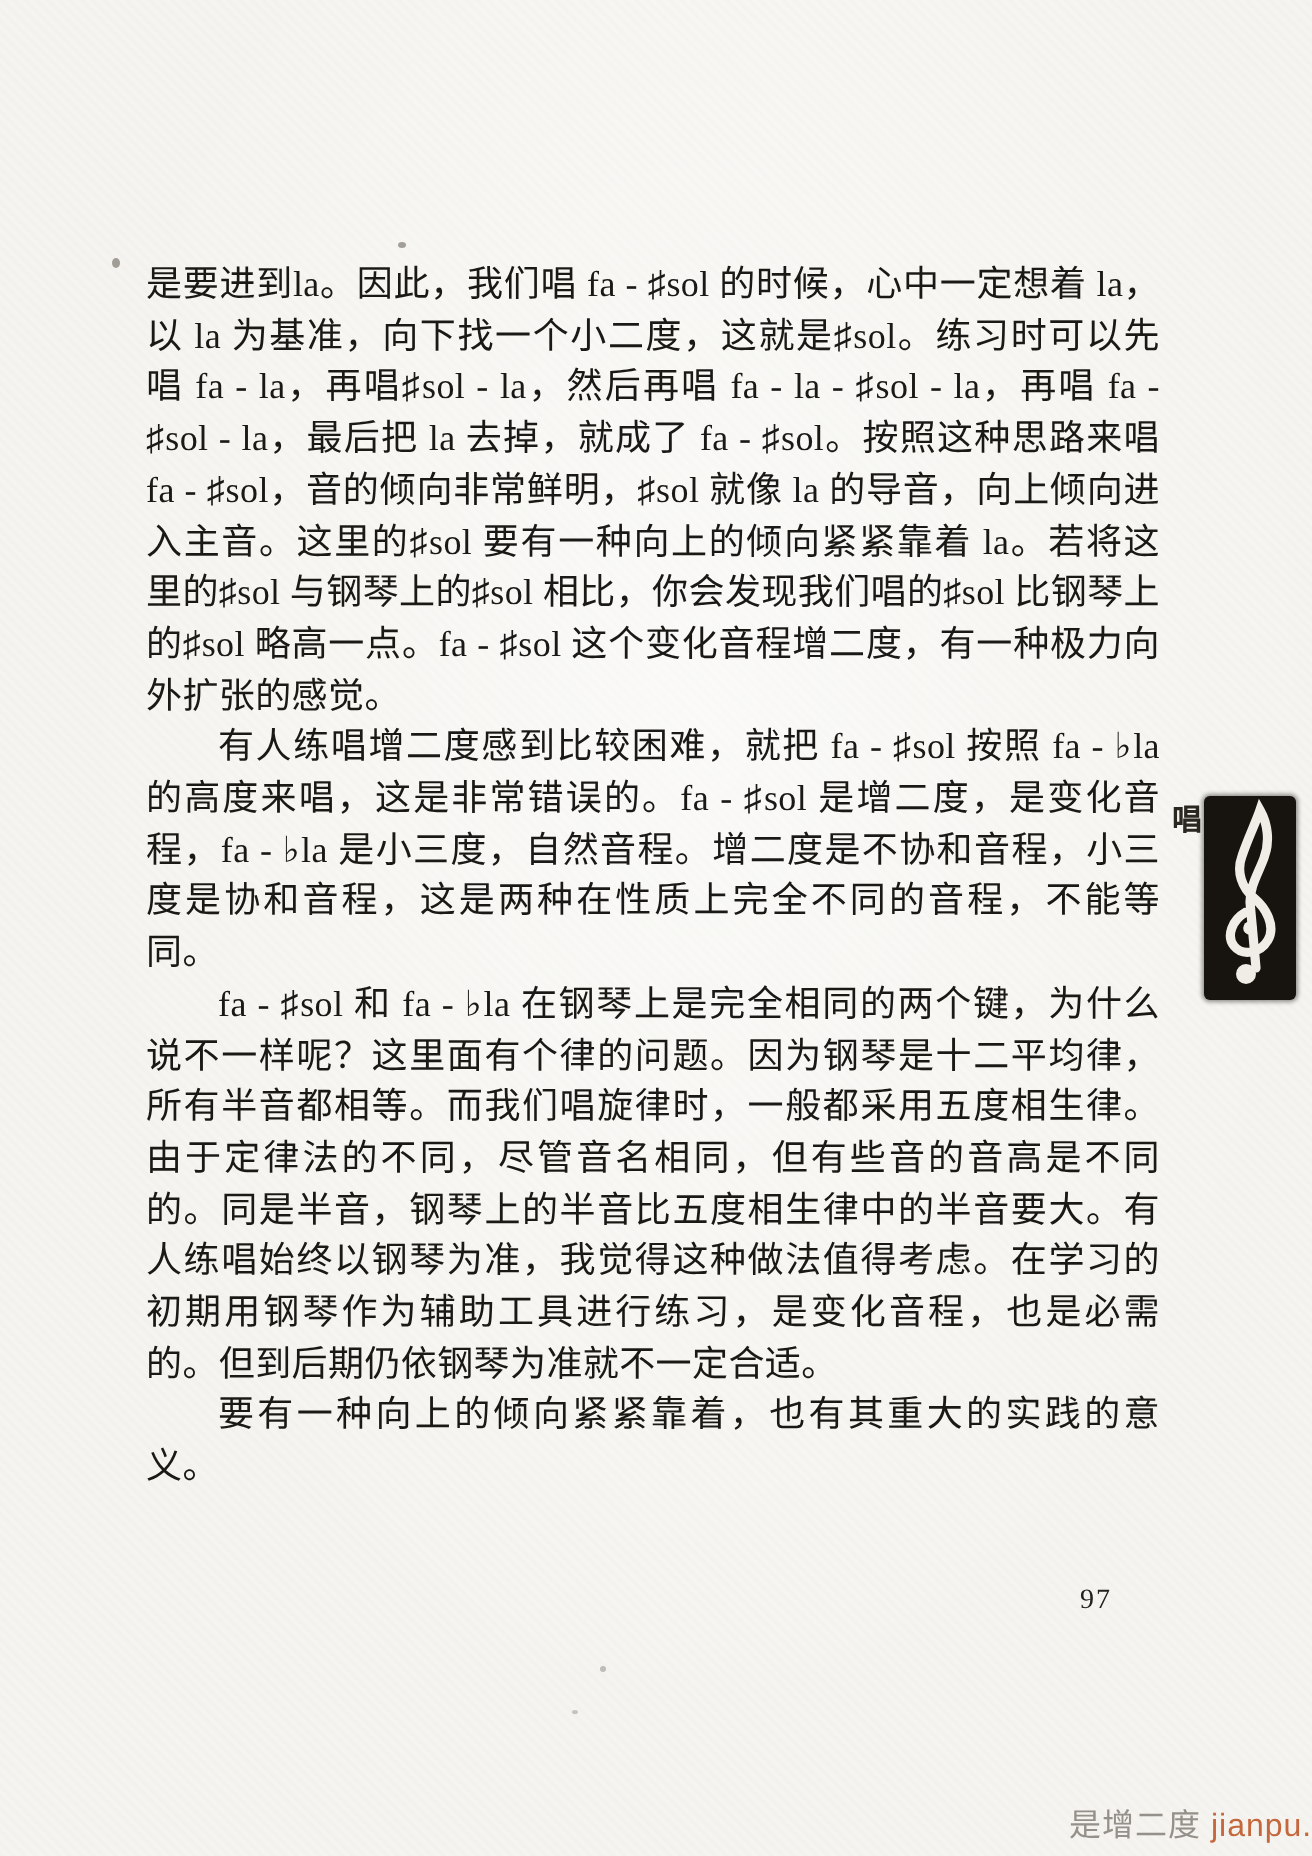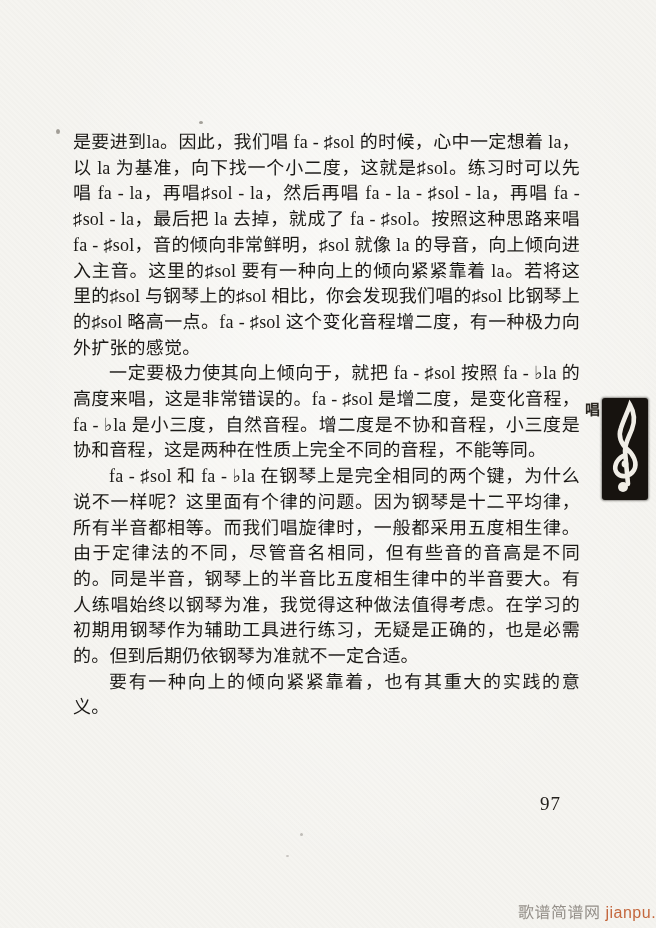--- a/index.html
+++ b/index.html
@@ -16,21 +16,21 @@
   }
   .text-block{
     position:absolute;left:73px;top:130px;width:507px;
     font-size:18px;line-height:25.7px;letter-spacing:.2px;
     color:#1b1916;text-align:justify;
   }
   .text-block p{margin:0;text-indent:2em;}
   .text-block p.no-indent{text-indent:0;}
   .page-number{
     position:absolute;left:540px;top:793px;
-    font-size:19px;color:#24211d;letter-spacing:1px;
+    font-size:14px;color:#24211d;letter-spacing:1px;
   }
   .sidebar{position:absolute;left:581px;top:397px;width:68px;height:106px;}
   .vertical-title{
     position:absolute;left:0;top:5px;
     writing-mode:vertical-rl;text-orientation:upright;
     font-size:15px;letter-spacing:6px;color:#2a2620;font-weight:bold;
   }
   .stamp{
     position:absolute;left:21px;top:1px;width:46px;height:102px;
     background:#17130f;border-radius:3px;
@@ -50,42 +50,42 @@
   .speck.s3{left:300px;top:833px;width:3px;height:3px;opacity:.35;}
   .speck.s4{left:286px;top:855px;width:3px;height:2px;opacity:.3;}
 </style>
 </head>
 <body>
 
 <div class="page">
 
   <article class="text-block">
     <p class="no-indent">是要进到la。因此，我们唱 fa - ♯sol 的时候，心中一定想着 la，以 la 为基准，向下找一个小二度，这就是♯sol。练习时可以先唱 fa - la，再唱♯sol - la，然后再唱 fa - la - ♯sol - la，再唱 fa - ♯sol - la，最后把 la 去掉，就成了 fa - ♯sol。按照这种思路来唱 fa - ♯sol，音的倾向非常鲜明，♯sol 就像 la 的导音，向上倾向进入主音。这里的♯sol 要有一种向上的倾向紧紧靠着 la。若将这里的♯sol 与钢琴上的♯sol 相比，你会发现我们唱的♯sol 比钢琴上的♯sol 略高一点。fa - ♯sol 这个变化音程增二度，有一种极力向外扩张的感觉。</p>
-    <p>一定要极力使其向上倾向于，就把 fa - ♯sol 按照 fa - ♭la 的高度来唱，这是非常错误的。fa - ♯sol 是增二度，是变化音程，fa - ♭la 是小三度，自然音程。增二度是不协和音程，小三度是协和音程，这是两种在性质上完全不同的音程，不能等同。</p>
-    <p>fa - ♯sol 和 fa - ♭la 在钢琴上是完全相同的两个键，为什么说不一样呢？这里面有个律的问题。因为钢琴是十二平均律，所有半音都相等。而我们唱旋律时，一般都采用五度相生律。由于定律法的不同，尽管音名相同，但有些音的音高是不同的。同是半音，钢琴上的半音比五度相生律中的半音要大。有人练唱始终以钢琴为准，我觉得这种做法值得考虑。在学习的初期用钢琴作为辅助工具进行练习，无疑是正确的，也是必需的。但到后期仍依钢琴为准就不一定合适。</p>
+    <p>有人练唱增二度感到比较困难，就把 fa - ♯sol 按照 fa - ♭la 的高度来唱，这是非常错误的。fa - ♯sol 是增二度，是变化音程，fa - ♭la 是小三度，自然音程。增二度是不协和音程，小三度是协和音程，这是两种在性质上完全不同的音程，不能等同。</p>
+    <p>fa - ♯sol 和 fa - ♭la 在钢琴上是完全相同的两个键，为什么说不一样呢？这里面有个律的问题。因为钢琴是十二平均律，所有半音都相等。而我们唱旋律时，一般都采用五度相生律。由于定律法的不同，尽管音名相同，但有些音的音高是不同的。同是半音，钢琴上的半音比五度相生律中的半音要大。有人练唱始终以钢琴为准，我觉得这种做法值得考虑。在学习的初期用钢琴作为辅助工具进行练习，是变化音程，也是必需的。但到后期仍依钢琴为准就不一定合适。</p>
     <p>要有一种向上的倾向紧紧靠着，也有其重大的实践的意义。</p>
   </article>
 
   <aside class="sidebar">
     <div class="vertical-title">怎样练视唱</div>
     <div class="stamp">
       <span>
         <svg viewBox="0 0 46 102" aria-hidden="true">
           <path d="M21 58 C14 62 11 70 15 75 C19 80 28 79 32 72 C36 65 31 56 25 51 C19 46 16 38 19 30 C22 21 26 13 28 7 C32 14 33 23 30 31 C27 39 23 45 23 53 L26 86" fill="none" stroke="#f0ede6" stroke-width="4.6" stroke-linecap="round"></path>
           <circle cx="21" cy="89" r="5" fill="#f0ede6"></circle>
           <circle cx="23" cy="66" r="3.4" fill="#f0ede6"></circle>
         </svg>
       </span>
     </div>
   </aside>
 
   <div class="page-number">97</div>
 
   <div class="watermark">
-    <span class="wm-site">歌谱简谱网</span><span class="wm-domain">jianpu.cn</span>
+    <span class="wm-site">是增二度</span><span class="wm-domain">jianpu.cn</span>
   </div>
 
   <div class="speck s1"></div>
   <div class="speck s2"></div>
   <div class="speck s3"></div>
   <div class="speck s4"></div>
 
 </div>
 
 </body></html>

